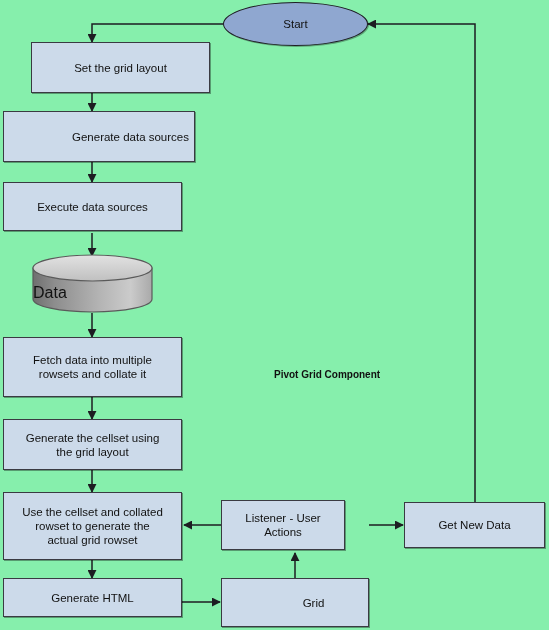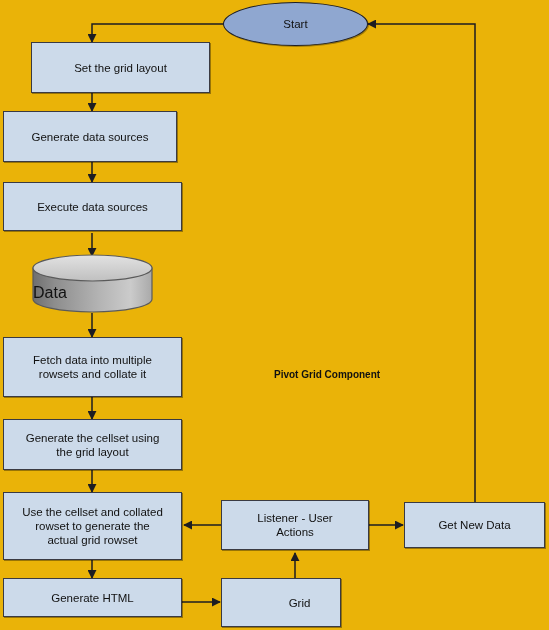--- a/index.html
+++ b/index.html
@@ -7,21 +7,21 @@
     padding: 0;
     background: #ffffff;
   }
   body {
     font-family: "Liberation Sans", sans-serif;
   }
   #canvas {
     position: relative;
     width: 549px;
     height: 630px;
-    background: #eab308;
+    background: #86efac;
     overflow: hidden;
   }
   #svg-layer {
     position: absolute;
     left: 0;
     top: 0;
     width: 549px;
     height: 630px;
   }
   .node {
@@ -128,21 +128,21 @@
   </svg>
 
   <div class="node terminator" style="left:223px; top:2px; width:145px; height:44px;">
     <span class="label">Start</span>
   </div>
 
   <div class="node process" style="left:3px; top:42px; width:179px; height:51px;margin-left:28px;">
     <span class="label">Set the grid layout</span>
   </div>
 
-  <div class="node process" style="left:3px; top:111px; width:174px; height:51px;">
+  <div class="node process" style="left:3px; top:111px; width:192px; height:51px;justify-content:flex-end;">
     <span class="label">Generate data sources</span>
   </div>
 
   <div class="node process" style="left:3px; top:182px; width:179px; height:49px;text-align:center;">
     <span class="label">Execute data sources</span>
   </div>
 
   <div class="cyl-text" style="top:284px; left:33px; width:119px;">Data</div>
 
   <div class="node process" style="left:3px; top:337px; width:179px; height:60px;">
@@ -158,26 +158,26 @@
   <div class="node process" style="left:3px; top:492px; width:179px; height:68px;">
     <span class="label">Use the cellset and collated
 rowset to generate the
 actual grid rowset</span>
   </div>
 
   <div class="node process" style="left:3px; top:578px; width:179px; height:39px;">
     <span class="label">Generate HTML</span>
   </div>
 
-  <div class="node process" style="left:221px; top:500px; width:148px; height:50px;">
+  <div class="node process" style="left:221px; top:500px; width:124px; height:50px;">
     <span class="label">Listener - User
 Actions</span>
   </div>
 
-  <div class="node process" style="left:221px; top:578px; width:120px; height:49px;padding-left:37px;">
+  <div class="node process" style="left:221px; top:578px; width:148px; height:49px;padding-left:37px;">
     <span class="label">Grid</span>
   </div>
 
   <div class="node process" style="left:404px; top:502px; width:141px; height:46px;">
     <span class="label">Get New Data</span>
   </div>
 
   <div class="free-text" style="left:274px; top:369px;">Pivot Grid Component</div>
 
 </div>

